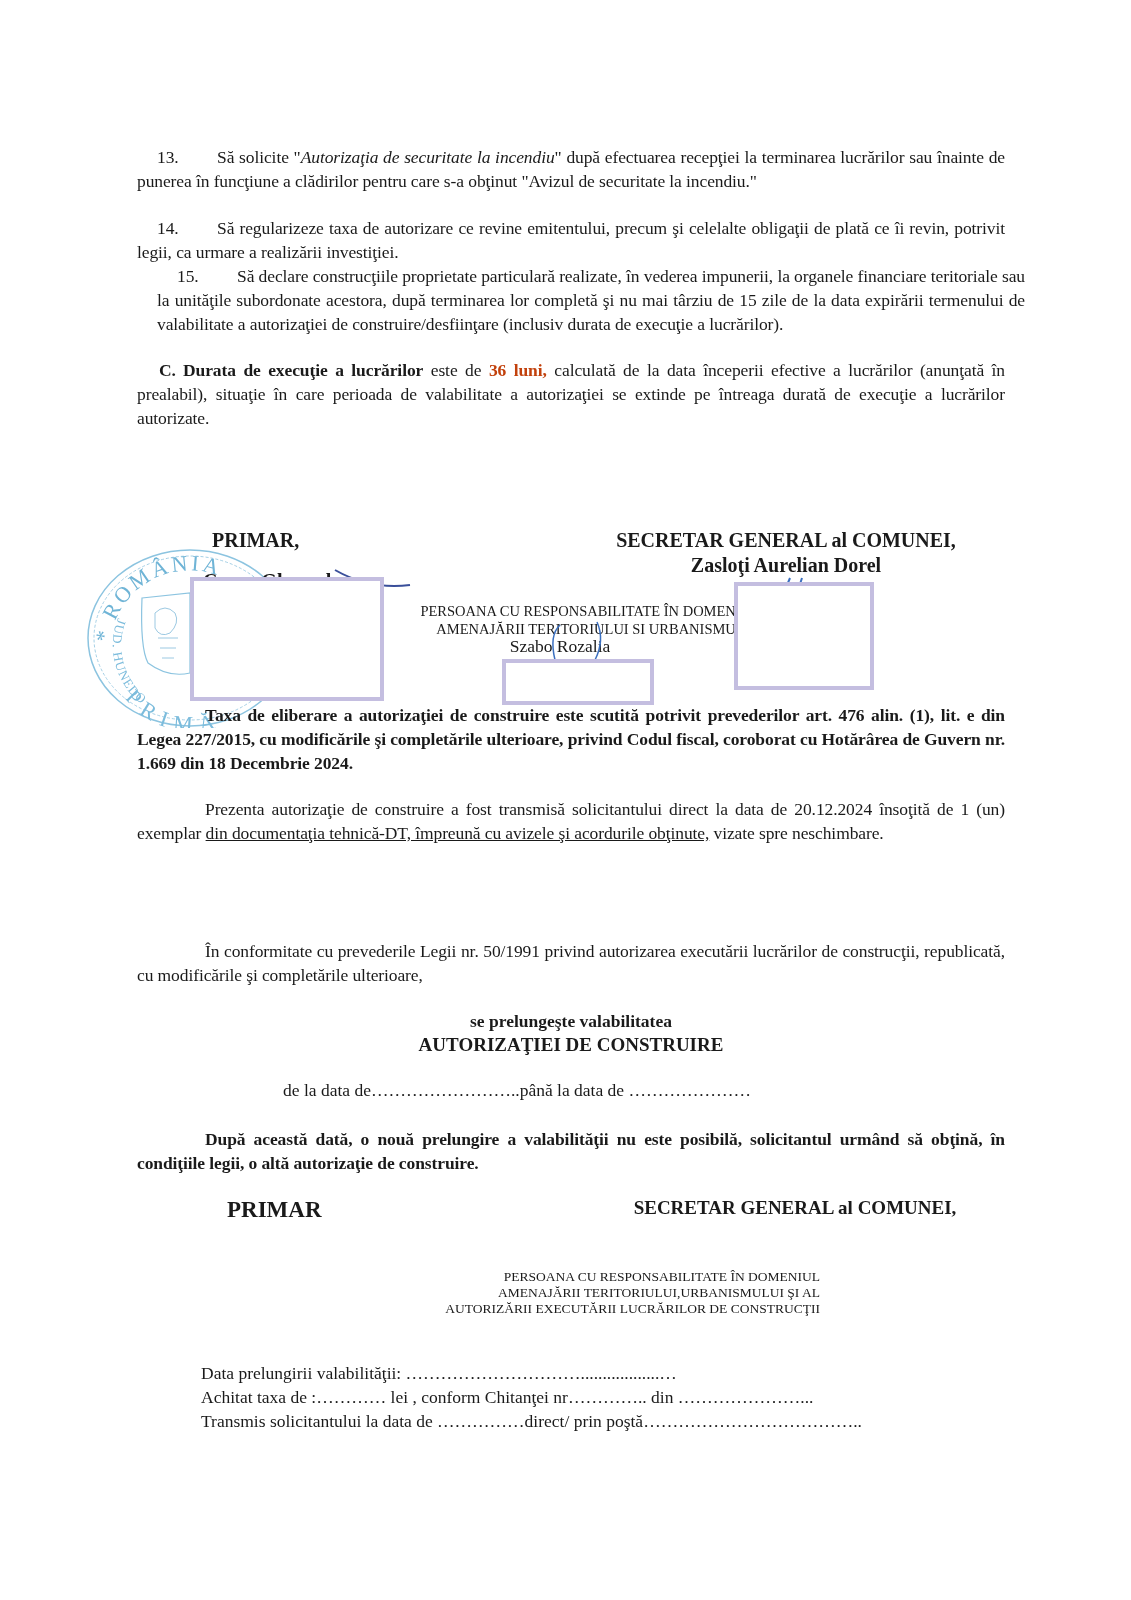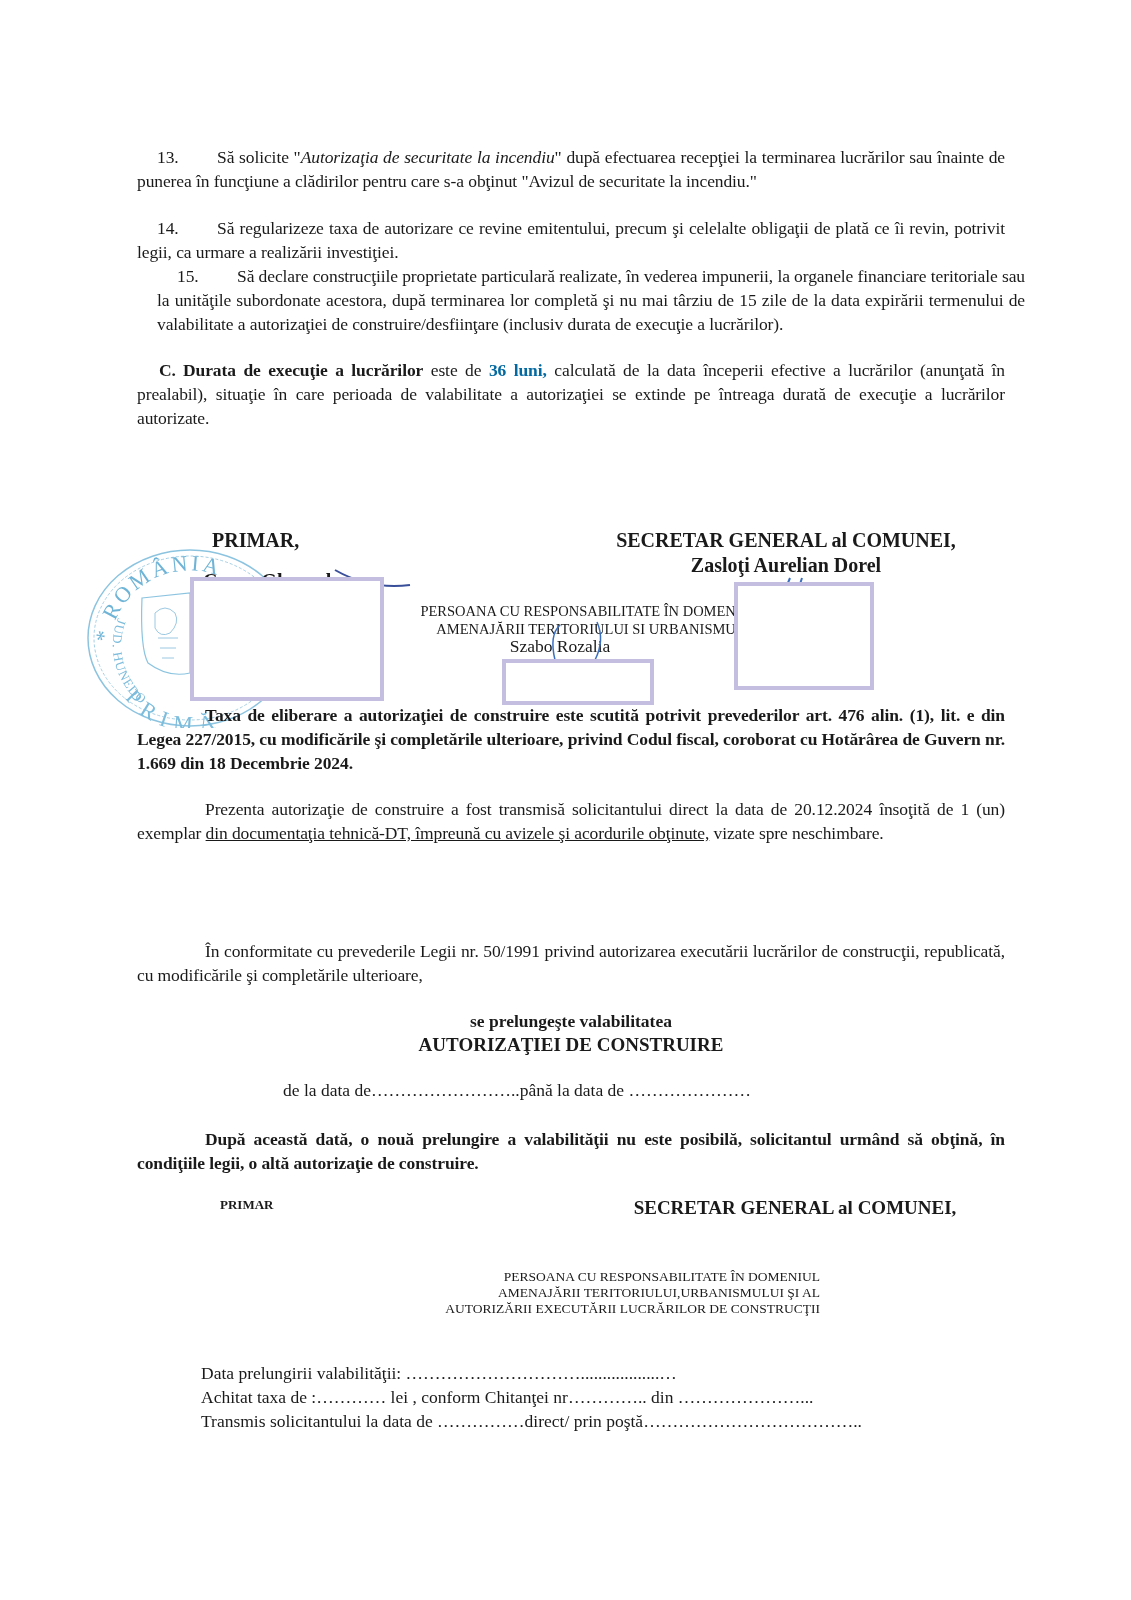--- a/index.html
+++ b/index.html
@@ -3,21 +3,21 @@
 <meta charset="utf-8">
 <style>
   html, body { margin: 0; padding: 0; background: #ffffff; }
   body { width: 1131px; height: 1600px; position: relative; overflow: hidden;
          font-family: "Liberation Serif", "DejaVu Serif", serif; color: #1a1a1a; }
   .page { position: absolute; left: 0; top: 0; width: 1131px; height: 1600px; }
   .abs { position: absolute; }
   .para { position: absolute; left: 137px; width: 868px; font-size: 17.5px; line-height: 24px;
           text-align: justify; letter-spacing: -0.1px; }
   .num { display: inline-block; width: 60px; padding-left: 20px; }
-  .blue { color: #0369a1; font-weight: bold; }
+  .blue { color: #c2410c; font-weight: bold; }
   .b { font-weight: bold; }
   .i { font-style: italic; }
   .u { text-decoration: underline; }
   .sig-title { font-weight: bold; font-size: 20px; line-height: 25px; }
   .small-caps { font-size: 14.5px; line-height: 18px; text-align: right; letter-spacing: 0px; }
   .redact { position: absolute; border: 4px solid #c4bee0; background: #ffffff; box-sizing: border-box; }
   .stamp { position: absolute; left: 80px; top: 538px; width: 210px; height: 190px; }
   .centered { position: absolute; left: 137px; width: 868px; text-align: center; }
   .pagenum { position: absolute; left: 0; width: 1131px; top: 1486px; text-align: center;
              font-family: "DejaVu Sans", sans-serif; font-weight: bold; font-size: 16px; color: #333; }
@@ -99,21 +99,21 @@
 
   <div class="para" style="top:939px; text-indent:68px;">În conformitate cu prevederile Legii nr. 50/1991 privind autorizarea executării lucrărilor de construcţii, republicată, cu modificările şi completările  ulterioare,</div>
 
   <div class="centered b" style="top:1010px; font-size:17.5px; line-height:23px;">se prelungeşte valabilitatea</div>
   <div class="centered b" style="top:1033px; font-size:19px; line-height:23px;">AUTORIZAŢIEI DE CONSTRUIRE</div>
 
   <div class="abs" style="left:283px; top:1080px; font-size:17.5px;">de la data de……………………..până la data de …………………</div>
 
   <div class="para b" style="top:1127px; text-indent:68px;">După această dată, o nouă prelungire a valabilităţii nu este posibilă, solicitantul urmând să obţină, în condiţiile legii, o altă autorizaţie de construire.</div>
 
-  <div class="abs b" style="left:220px; top:1197px; font-size:13px;">PRIMAR</div>
+  <div class="abs b" style="left:227px; top:1197px; font-size:23px;">PRIMAR</div>
   <div class="abs b" style="left:560px; top:1197px; width:470px; text-align:center; font-size:19px;">SECRETAR GENERAL al COMUNEI,</div>
 
   <div class="abs small-caps" style="left:300px; top:1269px; width:520px; font-size:13.5px; line-height:16px;">PERSOANA CU RESPONSABILITATE ÎN DOMENIUL</div>
   <div class="abs small-caps" style="left:300px; top:1285px; width:520px; font-size:13.5px; line-height:16px;">AMENAJĂRII TERITORIULUI,URBANISMULUI ŞI AL</div>
   <div class="abs small-caps" style="left:300px; top:1301px; width:520px; font-size:13.5px; line-height:16px;">AUTORIZĂRII EXECUTĂRII LUCRĂRILOR DE CONSTRUCŢII</div>
 
   <div class="abs" style="left:201px; top:1361px; font-size:17.5px; line-height:24px;">Data prelungirii valabilităţii: …………………………..................…</div>
   <div class="abs" style="left:201px; top:1385px; font-size:17.5px; line-height:24px;">Achitat taxa de :………… lei , conform Chitanţei nr………….. din …………………...</div>
   <div class="abs" style="left:201px; top:1409px; font-size:17.5px; line-height:24px;">Transmis solicitantului la data de ……………direct/ prin poştă………………………………..</div>
 

